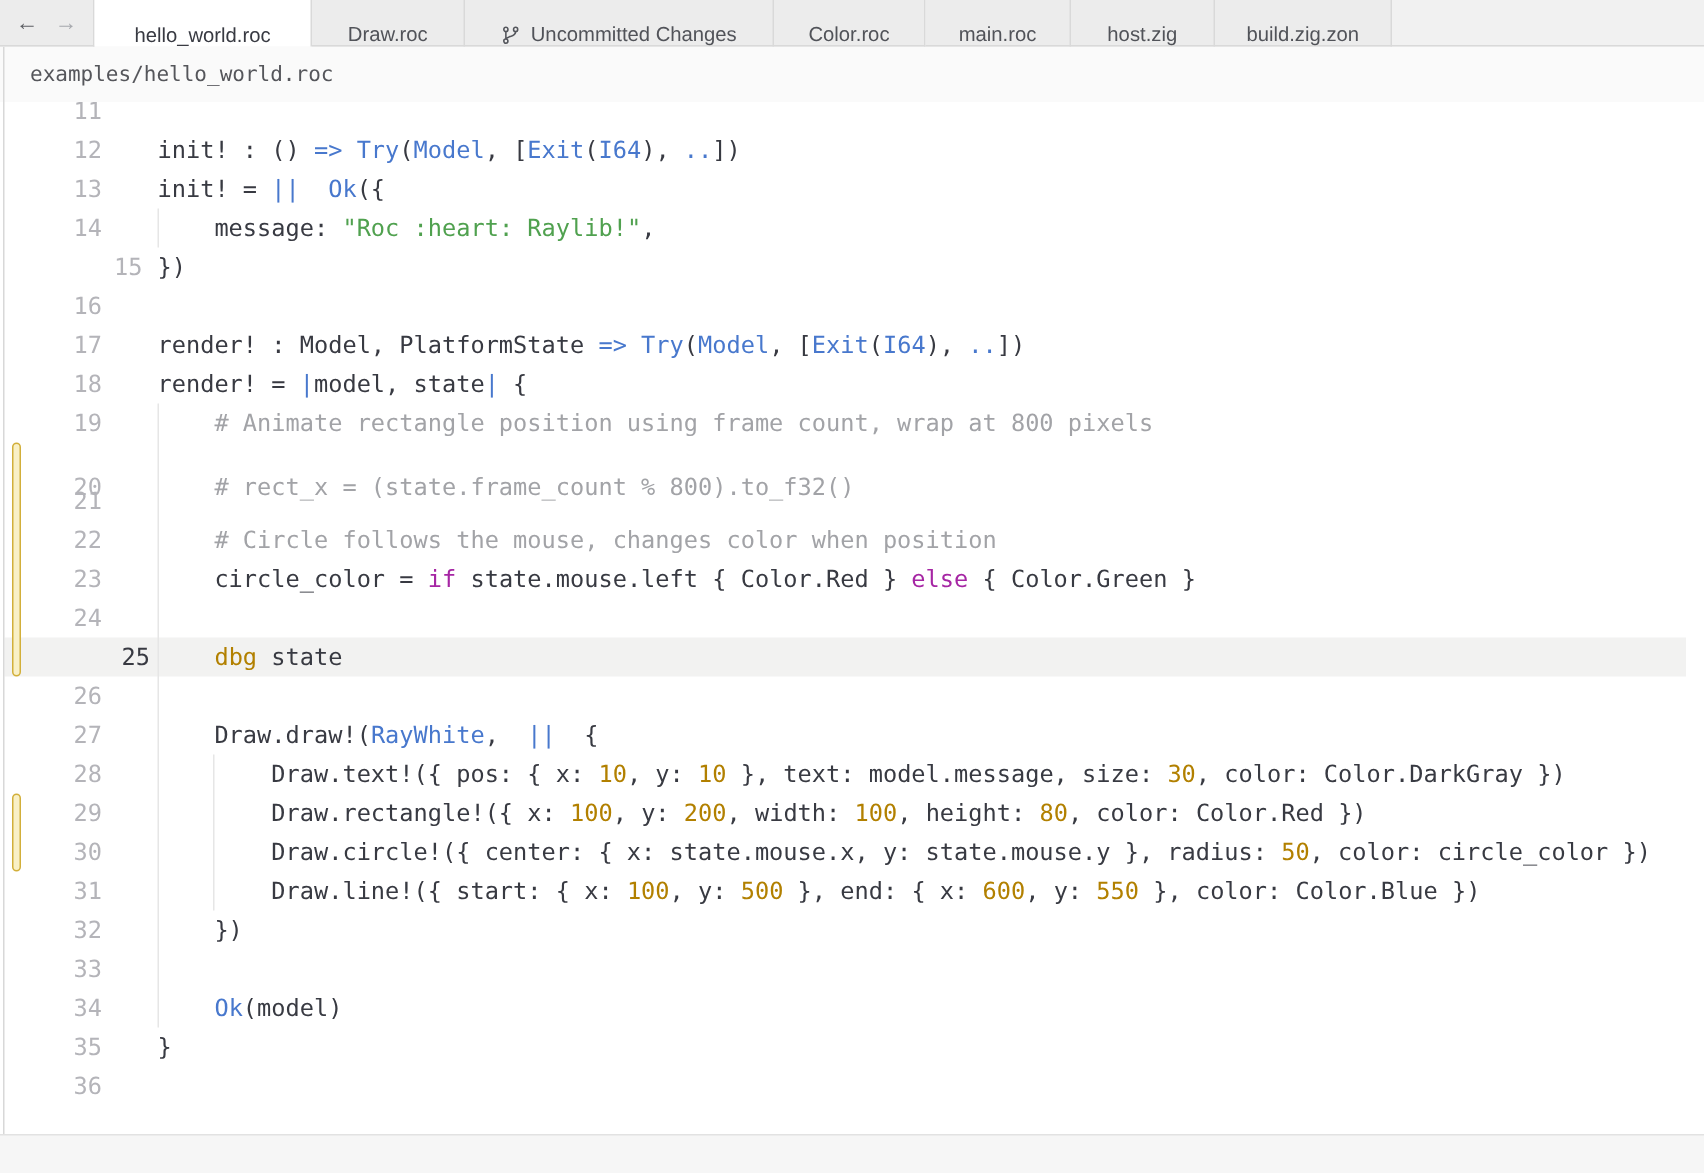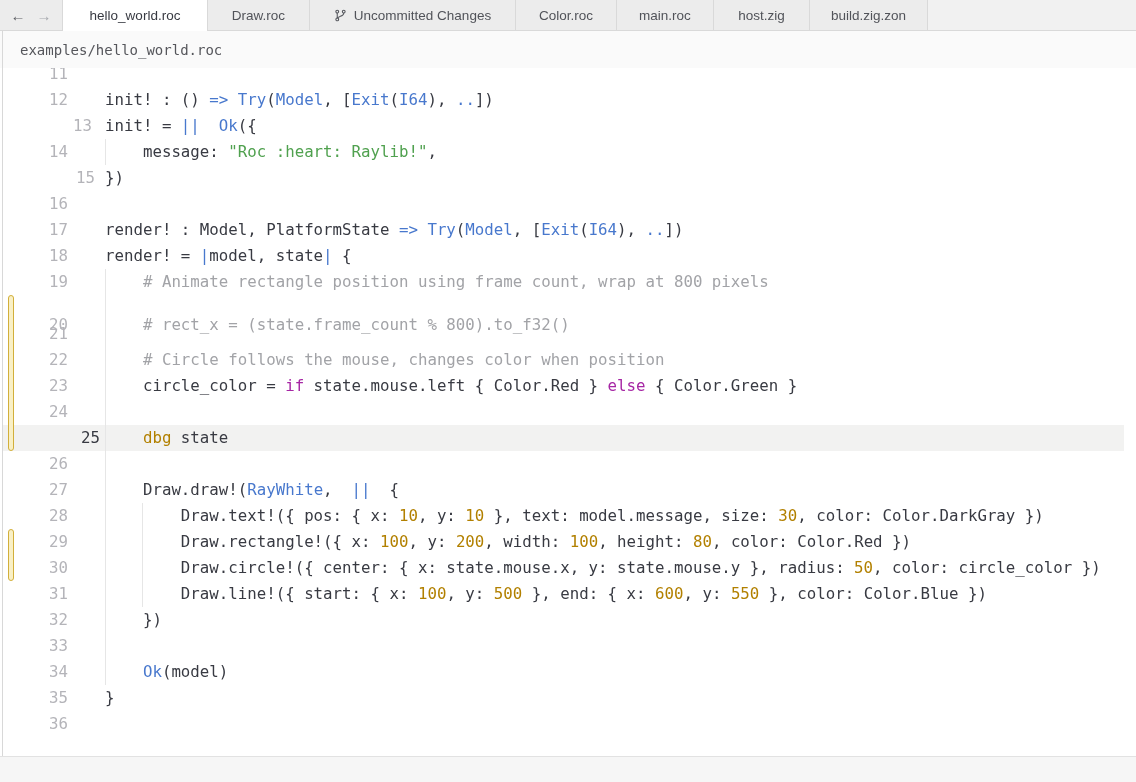--- a/index.html
+++ b/index.html
@@ -15,21 +15,21 @@
   }
   .nav{
     width:63px;box-sizing:border-box;display:flex;align-items:center;justify-content:center;gap:11px;
     background:var(--tabbg);border-right:1px solid var(--tabborder);border-bottom:1px solid var(--tabborder);
     height:31px;
   }
   .navarrow{font-size:15px;line-height:1;cursor:default;}
   .navarrow.back{color:#5c5e63;}
   .navarrow.fwd{color:#a7a9ae;}
   .tab{
-    box-sizing:border-box;display:flex;align-items:center;justify-content:center;gap:7px;
+    box-sizing:border-box;display:flex;align-items:flex-end;justify-content:center;gap:7px;
     background:var(--tabbg);border-right:1px solid var(--tabborder);border-bottom:1px solid var(--tabborder);
     font-size:13.5px;color:var(--tabtext);white-space:nowrap;height:31px;
   }
   .tab.active{
     background:#ffffff;border-bottom:none;color:var(--tabactivetext);
   }
   .tab .ticon{display:flex;align-items:center;}
   .tab-filler{
     flex:1;background:var(--fillerbg);border-bottom:1px solid var(--tabborder);box-sizing:border-box;
   }
@@ -119,21 +119,21 @@
       <div class="iguide" style="left: 105px; top: 201px; height: 416px;"></div>
       <div class="iguide" style="left: 142px; top: 435px; height: 104px;"></div>
     </div>
   <div id="bars-host">
       <div class="gitbar" style="top: 227px; height: 156px;"></div>
       <div class="gitbar" style="top: 461px; height: 52px;"></div>
     </div>
   <div class="rows" id="rows-host" style="top: 0px;">
       <div class="row" style="position: absolute; left: 0px; right: 0px; top: -7px;"><span class="ln">11</span><span class="codeline"></span></div>
       <div class="row" style="position: absolute; left: 0px; right: 0px; top: 19px;"><span class="ln">12</span><span class="codeline"><span class="tok-t">init! : () </span><span class="tok-b">=&gt;</span><span class="tok-t"> </span><span class="tok-b">Try</span><span class="tok-t">(</span><span class="tok-b">Model</span><span class="tok-t">, [</span><span class="tok-b">Exit</span><span class="tok-t">(</span><span class="tok-b">I64</span><span class="tok-t">), </span><span class="tok-b">..</span><span class="tok-t">])</span></span></div>
-      <div class="row" style="position: absolute; left: 0px; right: 12px; top: 45px; padding-left: 24px;"><span class="ln">13</span><span class="codeline"><span class="tok-t">init! = </span><span class="tok-b">||</span><span class="tok-t">  </span><span class="tok-b">Ok</span><span class="tok-t">({</span></span></div>
+      <div class="row" style="position: absolute; left: 0px; right: 12px; top: 45px;"><span class="ln">13</span><span class="codeline"><span class="tok-t">init! = </span><span class="tok-b">||</span><span class="tok-t">  </span><span class="tok-b">Ok</span><span class="tok-t">({</span></span></div>
       <div class="row" style="position: absolute; left: 0px; right: 0px; top: 71px;"><span class="ln">14</span><span class="codeline"><span class="tok-t">    message: </span><span class="tok-g">"Roc :heart: Raylib!"</span><span class="tok-t">,</span></span></div>
       <div class="row" style="position: absolute; left: 0px; right: 0px; top: 97px; padding-left: 27px;"><span class="ln">15</span><span class="codeline"><span class="tok-t">})</span></span></div>
       <div class="row" style="position: absolute; left: 0px; right: 0px; top: 123px;"><span class="ln">16</span><span class="codeline"></span></div>
       <div class="row" style="position: absolute; left: 0px; right: 0px; top: 149px;"><span class="ln">17</span><span class="codeline"><span class="tok-t">render! : Model, PlatformState </span><span class="tok-b">=&gt;</span><span class="tok-t"> </span><span class="tok-b">Try</span><span class="tok-t">(</span><span class="tok-b">Model</span><span class="tok-t">, [</span><span class="tok-b">Exit</span><span class="tok-t">(</span><span class="tok-b">I64</span><span class="tok-t">), </span><span class="tok-b">..</span><span class="tok-t">])</span></span></div>
       <div class="row" style="position: absolute; left: 0px; right: 0px; top: 175px;"><span class="ln">18</span><span class="codeline"><span class="tok-t">render! = </span><span class="tok-b">|</span><span class="tok-t">model, state</span><span class="tok-b">|</span><span class="tok-t"> {</span></span></div>
       <div class="row" style="position: absolute; left: 0px; right: 0px; top: 201px;"><span class="ln">19</span><span class="codeline"><span class="tok-c">    # Animate rectangle position using frame count, wrap at 800 pixels</span></span></div>
       <div class="row" style="position: absolute; left: 0px; right: 0px; top: 244px;"><span class="ln">20</span><span class="codeline"><span class="tok-c">    # rect_x = (state.frame_count % 800).to_f32()</span></span></div>
       <div class="row" style="position: absolute; left: 0px; right: 0px; top: 253px;"><span class="ln">21</span><span class="codeline"></span></div>
       <div class="row" style="position: absolute; left: 0px; right: 0px; top: 279px;"><span class="ln">22</span><span class="codeline"><span class="tok-c">    # Circle follows the mouse, changes color when position</span></span></div>
       <div class="row" style="position: absolute; left: 0px; right: 0px; top: 305px;"><span class="ln">23</span><span class="codeline"><span class="tok-t">    circle_color = </span><span class="tok-m">if</span><span class="tok-t"> state.mouse.left { Color.Red } </span><span class="tok-m">else</span><span class="tok-t"> { Color.Green }</span></span></div>

